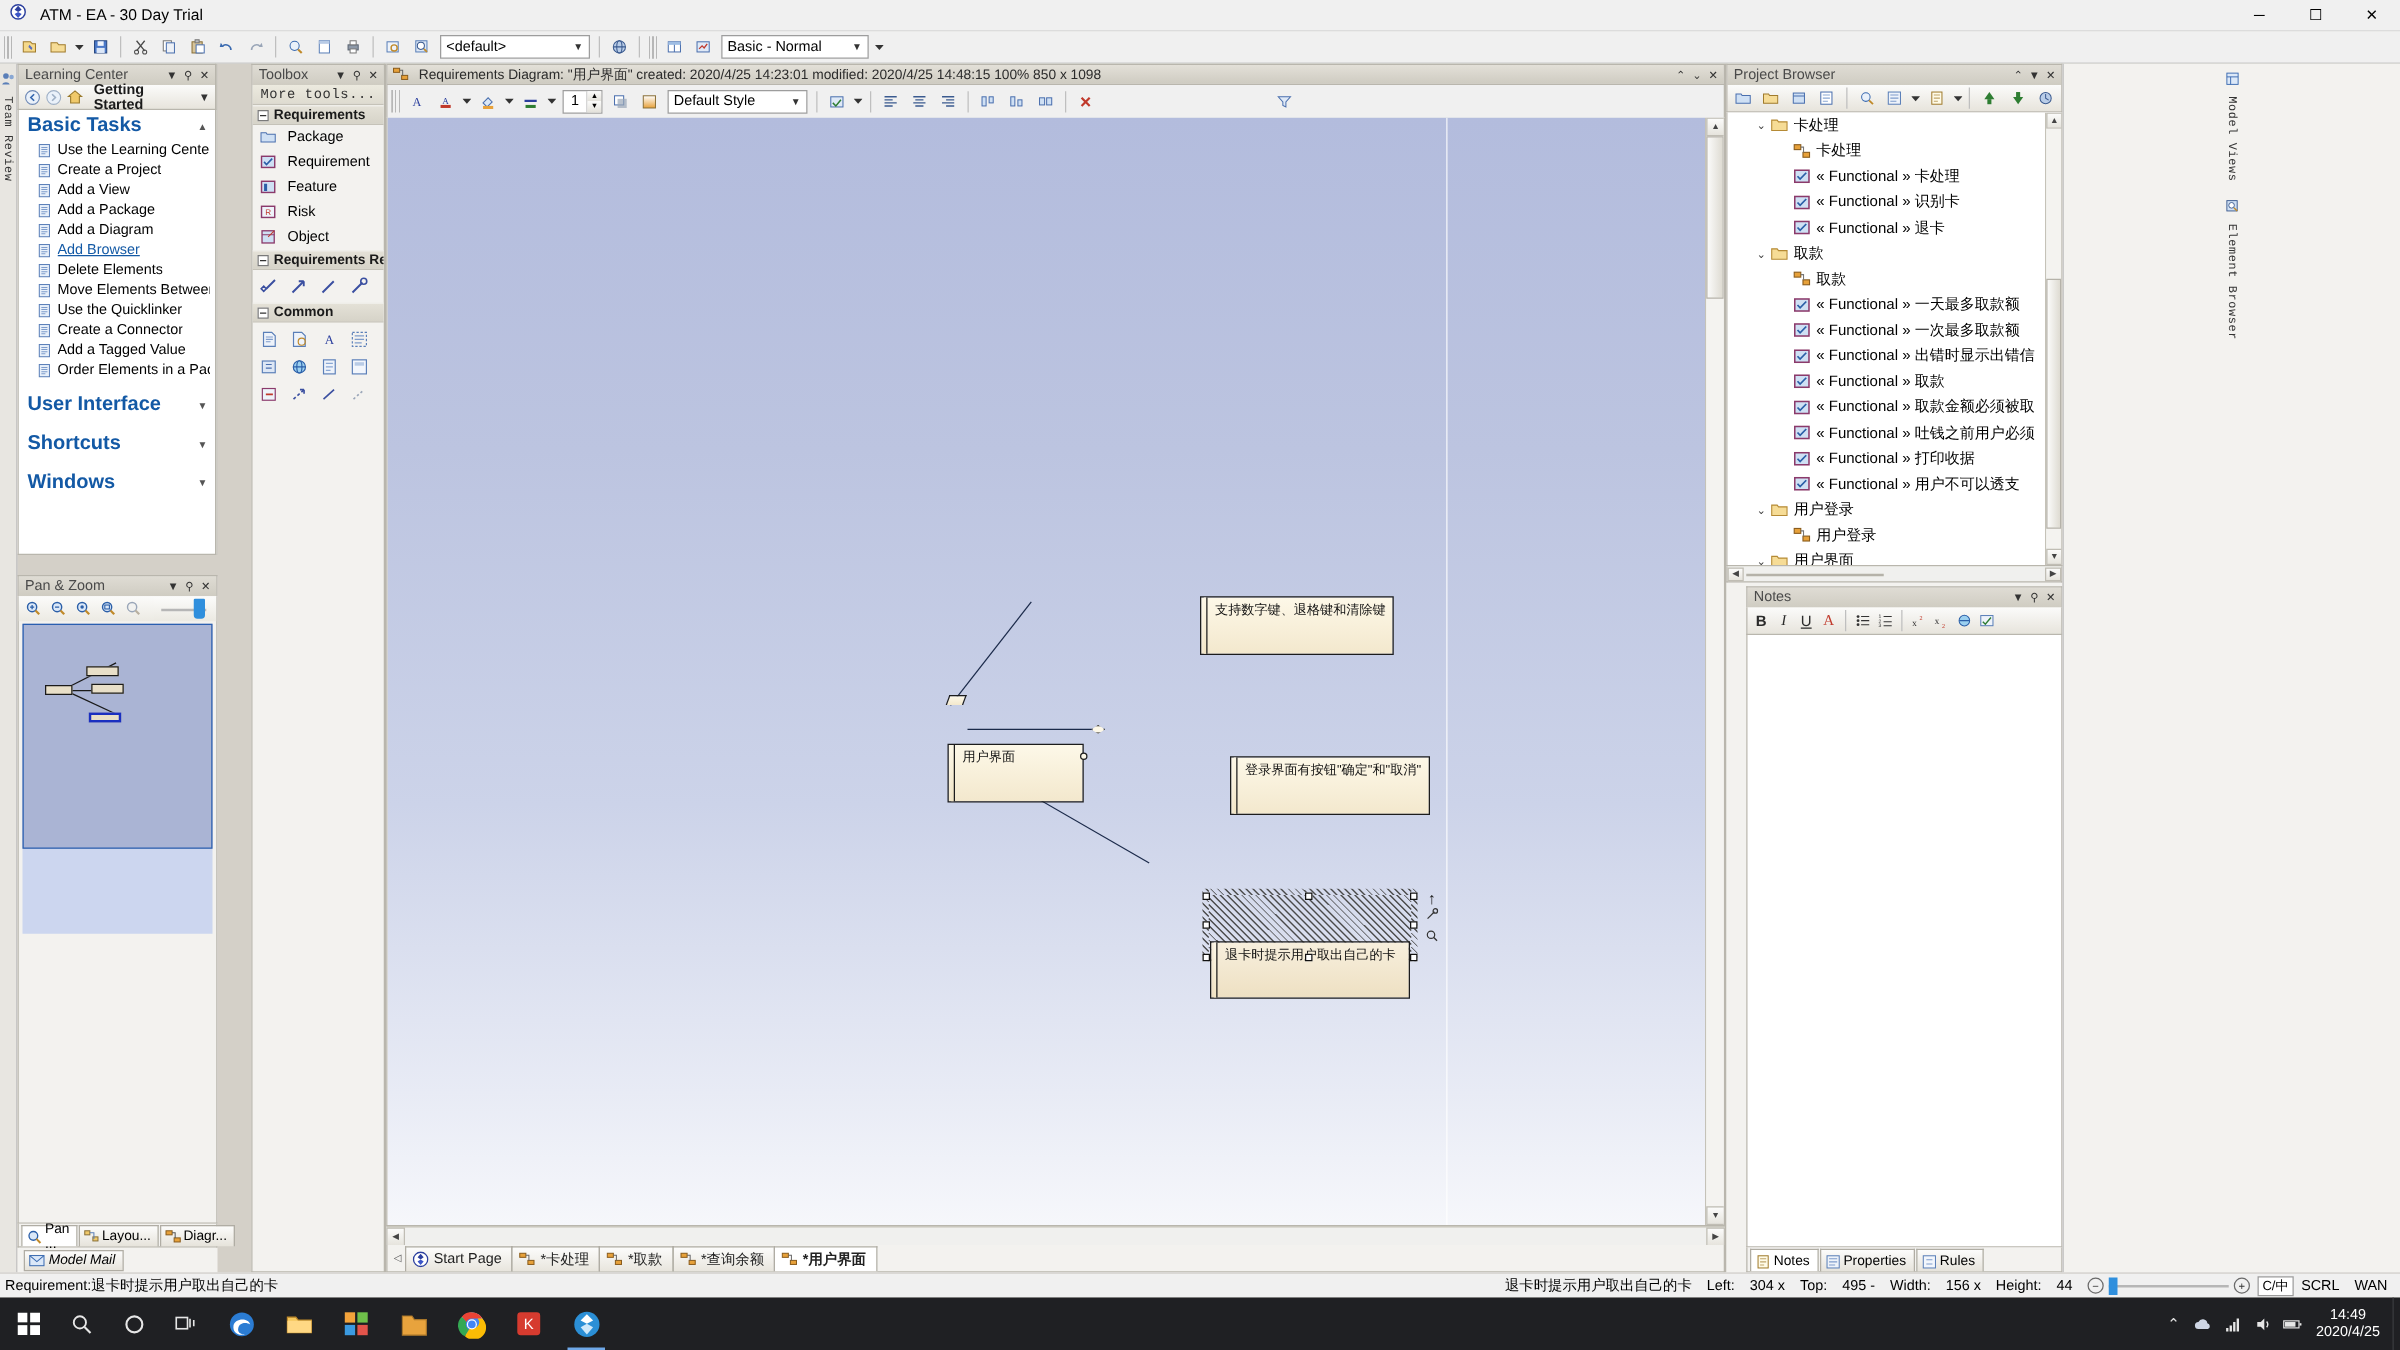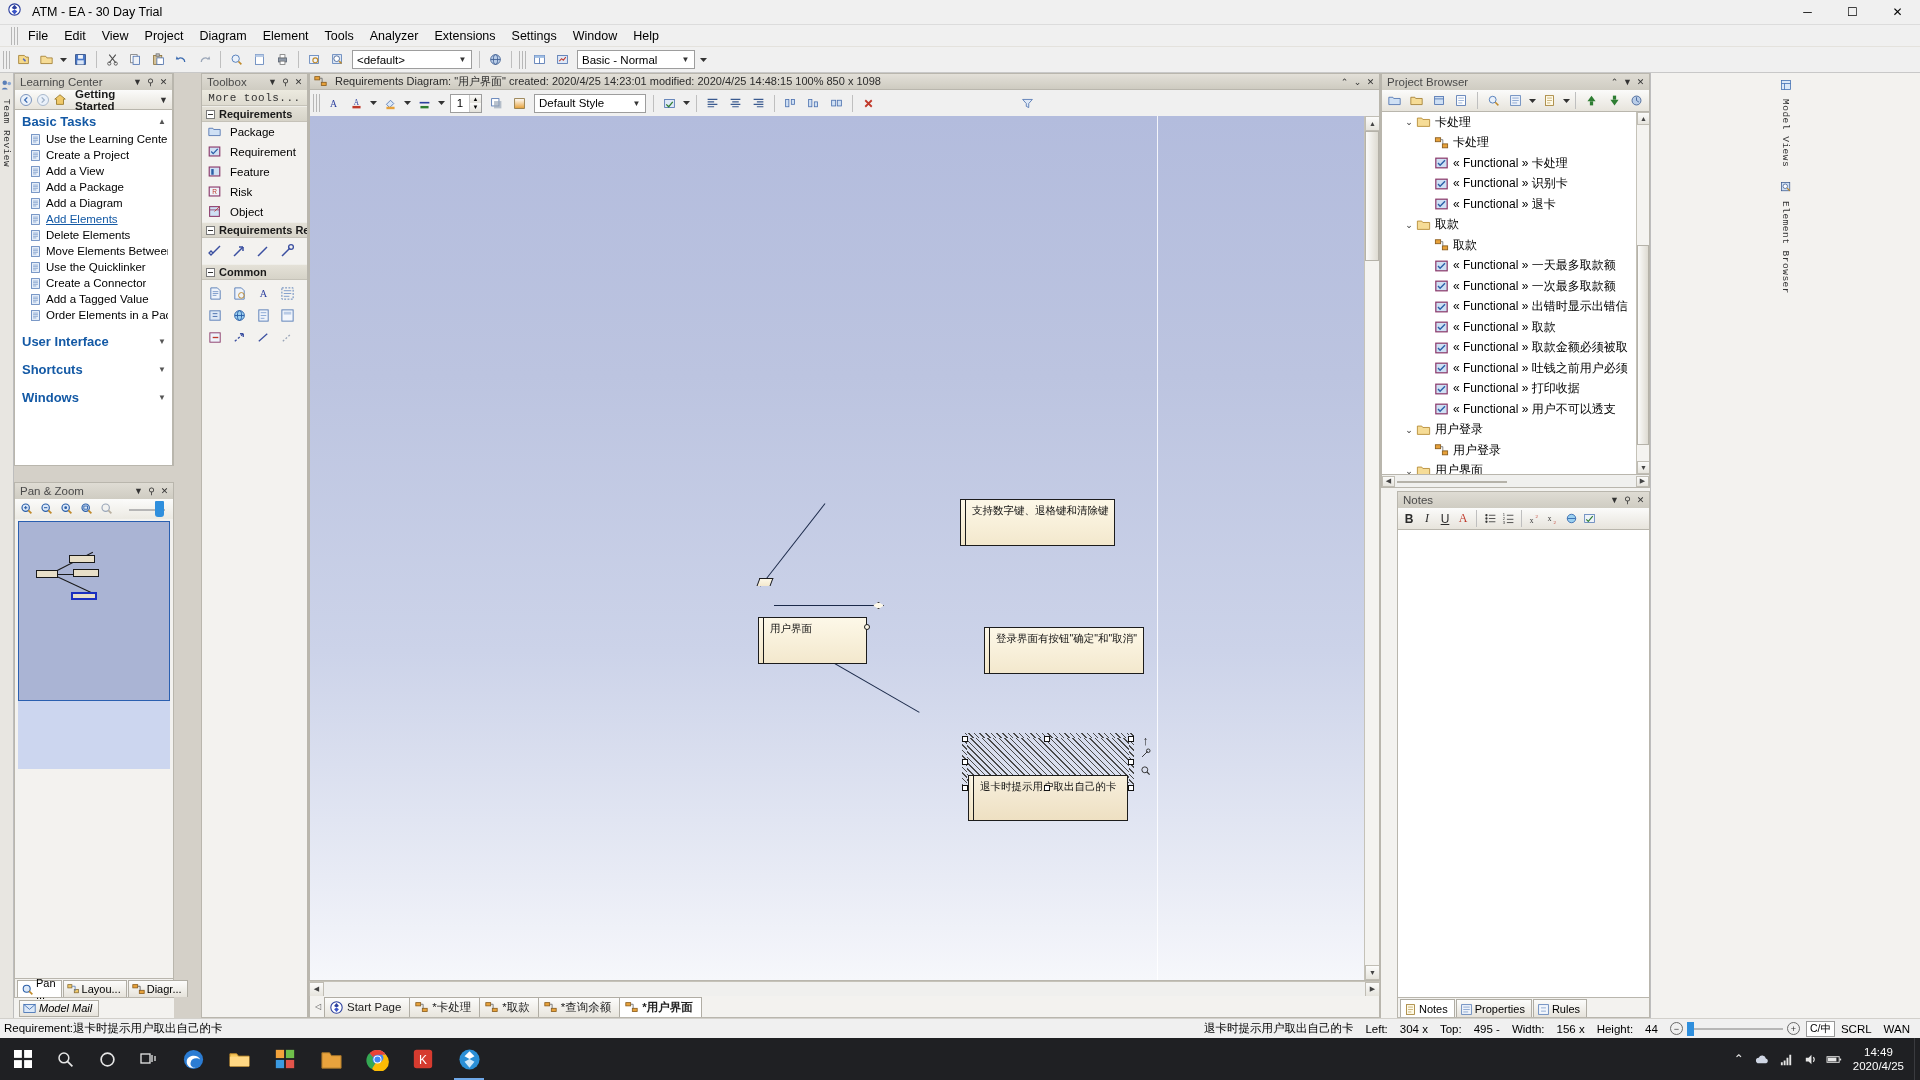--- a/index.html
+++ b/index.html
@@ -62,21 +62,21 @@
 
   
   .lc { width:160px; border-right:1px solid #b9b6ad; }
   .lc-toolbar { height:20px; background:linear-gradient(to bottom,#fbfbfa,#e7e4dc);
     border:1px solid #b9b6ad; border-top:none; display:flex; align-items:center; padding:0 2px; }
   .lc-nav { width:17px; height:17px; display:flex; align-items:center; justify-content:center; }
   .lc-label { flex:1; font-size:11.5px; font-weight:bold; color:#1a1a1a; padding-left:7px; }
   .lc-body { flex:1; background:#fff; border:1px solid #b9b6ad; border-top:none;
     overflow:hidden; padding:2px 0 0 0; }
   .lc-sec { display:flex; align-items:center; padding:2px 6px 2px 7px; }
-  .lc-sec .nm { flex:1; font-size:13px; font-weight:bold; color:#1359a5; }
+  .lc-sec .nm { flex:1; font-size:16px; font-weight:bold; color:#1359a5; }
   .lc-sec .cv { font-size:8px; color:#555; }
   .lc-item { display:flex; align-items:center; padding:1px 4px 1px 14px; height:16px; }
   .lc-item .ic { width:13px; height:13px; margin-right:4px; flex:0 0 auto; }
   .lc-item .tx { font-size:11.5px; color:#000; white-space:nowrap; overflow:hidden; }
   .lc-item .tx.link { color:#1359a5; text-decoration:underline; }
   .lc-gap { height:9px; }
 
   
   .pz { margin-top:16px; height:400px; }
   .pz-body { flex:1; background:#f3f2ef; border:1px solid #b9b6ad; border-top:none;
@@ -276,35 +276,20 @@
         <path d="M8 8 L11.5 10 L8 14 L4.5 10 Z" fill="#3b55c8"></path>
       </svg>
     </div>
     <div class="tb-title">ATM - EA - 30 Day Trial</div>
     <div class="tb-spacer"></div>
     <div class="wbtn">─</div>
     <div class="wbtn">☐</div>
     <div class="wbtn close">✕</div>
   </div>
 
-  <div class="menubar">
-    <span class="grip"></span>
-    <div class="mi">File</div>
-    <div class="mi">Edit</div>
-    <div class="mi">View</div>
-    <div class="mi">Project</div>
-    <div class="mi">Diagram</div>
-    <div class="mi">Element</div>
-    <div class="mi">Tools</div>
-    <div class="mi">Analyzer</div>
-    <div class="mi">Extensions</div>
-    <div class="mi">Settings</div>
-    <div class="mi">Window</div>
-    <div class="mi">Help</div>
-  </div>
 
   <div class="toolbar-row">
     <span class="grip"></span>
     <div class="tbtn">
       <svg class="sq" viewBox="0 0 16 16">
           <path d="M2 3h7l2 2h3v8H2z" fill="#f5d98b" stroke="#a07b2c"></path>
           <path d="M8 6l3 3-1 2-3-3z" fill="#5b6fc0"></path>
         </svg>
     </div>
     <div class="tbtn">
@@ -521,21 +506,21 @@
               </span>
             <span class="tx">Add a Diagram</span>
           </div>
           <div class="lc-item">
             <span class="ic">
                 <svg class="sq" viewBox="0 0 16 16">
                   <rect x="3" y="2" width="10" height="12" fill="#e8f0fa" stroke="#5a7fb8"></rect>
                   <path d="M5 5h6M5 7h6M5 9h6M5 11h4" stroke="#7e9ccb"></path>
                 </svg>
               </span>
-            <span class="tx link">Add Elements</span>
+            <span class="tx link">Add Browser</span>
           </div>
           <div class="lc-item">
             <span class="ic">
                 <svg class="sq" viewBox="0 0 16 16">
                   <rect x="3" y="2" width="10" height="12" fill="#e8f0fa" stroke="#5a7fb8"></rect>
                   <path d="M5 5h6M5 7h6M5 9h6M5 11h4" stroke="#7e9ccb"></path>
                 </svg>
               </span>
             <span class="tx">Delete Elements</span>
           </div>

